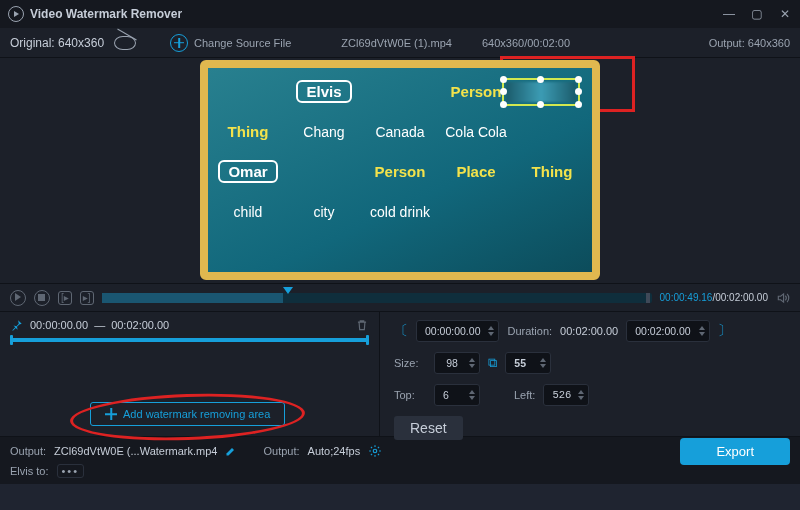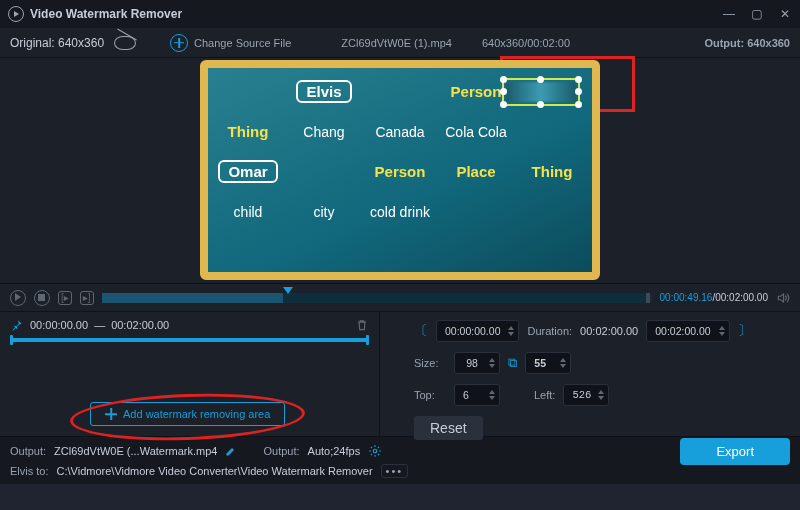--- a/index.html
+++ b/index.html
@@ -13,21 +13,21 @@
   .topbar { height: 30px; display: flex; align-items: center; padding: 0 10px; background:#1c2029; border-bottom:1px solid #0f1218;}
   .eye-off { width:22px;height:14px;position:relative; margin:0 10px;}
   .eye-off::before{content:"";position:absolute;inset:0;border:1.2px solid #9aa3b0;border-radius:80% 80% 80% 80%/100% 100% 100% 100%;}
   .eye-off::after{content:"";position:absolute;left:2px;top:-2px;width:22px;height:0;border-top:1.2px solid #9aa3b0;transform:rotate(30deg);}
   .plus-circle{width:18px;height:18px;border:1.6px solid #169fda;border-radius:50%;position:relative;margin-right:6px;}
   .plus-circle::before,.plus-circle::after{content:"";position:absolute;background:#169fda;}
   .plus-circle::before{left:50%;top:3px;bottom:3px;width:1.6px;transform:translateX(-50%);}
   .plus-circle::after{top:50%;left:3px;right:3px;height:1.6px;transform:translateY(-50%);}
   .change-src{display:flex;align-items:center;cursor:pointer;}
   .topbar .spacer{flex:1;}
-  .top-right{margin-left:auto;font-size:11px;color:#9aa3b0;font-weight:bold;}
+  .top-right{margin-left:auto;font-size:11px;color:#9aa3b0;}
   .filename{color:#9aa3b0; font-size:11px;}
   .dims-overlay{color:#9aa3b0;font-size:11px;margin-left:30px;position:relative;}
   .redbox1{position:absolute;border:3px solid #d22; width:135px;height:56px;left:500px;top:56px;}
   .preview-area{height:225px;display:flex;justify-content:center;padding-top:2px;background:#1c2029;}
   .preview{width:400px;height:220px;background:linear-gradient(155deg,#28808f 0%,#11677b 60%,#0c4c5b 100%);border:8px solid #e0b84f;border-radius:6px;position:relative;}
   .preview .grid{position:absolute;inset:8px;display:grid;grid-template-columns:1fr 1fr 1fr 1fr 1fr;grid-template-rows:auto auto auto auto auto auto;align-items:center;justify-items:center;gap:12px;}
   .hdr-y{color:#f3e24b;font-weight:bold;font-size:15px;}
   .cell{color:#fff;font-size:14px;}
   .boxed{border:2px solid #fff;border-radius:6px;padding:1px 8px;color:#fff;font-weight:bold;font-size:15px;}
   .wm-select{position:absolute;right:12px;top:10px;width:78px;height:28px;border:2px solid #d2e850;}
@@ -40,21 +40,21 @@
   .tbtn{width:16px;height:16px;border:1.3px solid #5f6773;border-radius:50%;position:relative;cursor:pointer;}
   .tbtn.play::before{content:"";position:absolute;left:4px;top:2px;border-left:6px solid #5f6773;border-top:4px solid transparent;border-bottom:4px solid transparent;}
   .tbtn.stop::before{content:"";position:absolute;left:3px;top:3px;width:7px;height:7px;background:#5f6773;}
   .brackets{font-size:10px;color:#5f6773;border:1.3px solid #5f6773;border-radius:3px;padding:0 2px;line-height:12px;}
   .seek{flex:1;height:10px;background:#0f2e3c;position:relative;border-radius:2px;}
   .seek-fill{position:absolute;left:0;top:0;bottom:0;width:33%;background:#1a5671;}
   .seek-handle{position:absolute;left:33%;top:-6px;width:0;height:0;border-left:5px solid transparent;border-right:5px solid transparent;border-top:7px solid #169fda;}
   .seek-end{position:absolute;right:2px;top:0;bottom:0;width:4px;background:#3f4958;}
   .times{font-size:10px;}.times .cur{color:#169fda;}
   .vol{width:14px;height:14px;color:#5f6773;}
-  .panels{display:flex;height:125px;background:#1c2029;border-top:1px solid #0f1218;gap:20px;}
+  .panels{display:flex;height:125px;background:#1c2029;border-top:1px solid #0f1218;}
   .panel-l{width:380px;padding:6px 10px;position:relative;border-right:1px solid #0f1218;}
   .seg-row{display:flex;align-items:center;gap:6px;font-size:11px;color:#c6cdd8;}
   .pin{width:14px;height:14px;color:#169fda;}
   .trash{margin-left:auto;width:14px;height:14px;color:#5f6773;}
   .seg-bar{margin-top:6px;height:4px;background:#169fda;border-radius:2px;position:relative;}
   .seg-bar::before,.seg-bar::after{content:"";position:absolute;top:-3px;width:3px;height:10px;background:#169fda;border-radius:1px;}
   .seg-bar::before{left:0}.seg-bar::after{right:0}
   .add-area{position:absolute;left:90px;bottom:10px;border:1px solid #169fda;border-radius:3px;padding:5px 14px;display:flex;align-items:center;gap:6px;cursor:pointer;}
   .add-area .pl{width:12px;height:12px;position:relative;}
   .add-area .pl::before,.add-area .pl::after{content:"";position:absolute;background:#169fda;}
@@ -262,16 +262,15 @@
     <span>Output:</span>
     <span style="color:#c6cdd8">Auto;24fps</span>
     <svg class="gear" viewBox="0 0 24 24">
         <circle cx="12" cy="12" r="3" fill="none" stroke="#169fda" stroke-width="2"></circle>
         <path fill="none" stroke="#169fda" stroke-width="2" d="M12 2v3m0 14v3M2 12h3m14 0h3M5 5l2 2m10 10l2 2M5 19l2-2m10-10l2-2"></path>
       </svg>
     <div class="export"><span>Export</span></div>
   </div>
   <div class="brow">
     <span>Elvis to:</span>
-    <span style="color:#c6cdd8;max-width:420px;overflow:hidden;white-space:nowrap;">C:\Vidmore\Vidmore Video Converter\Video Watermark Remover</span>
     <span class="dots">•••</span>
   </div>
 </div>
 
 </body></html>

